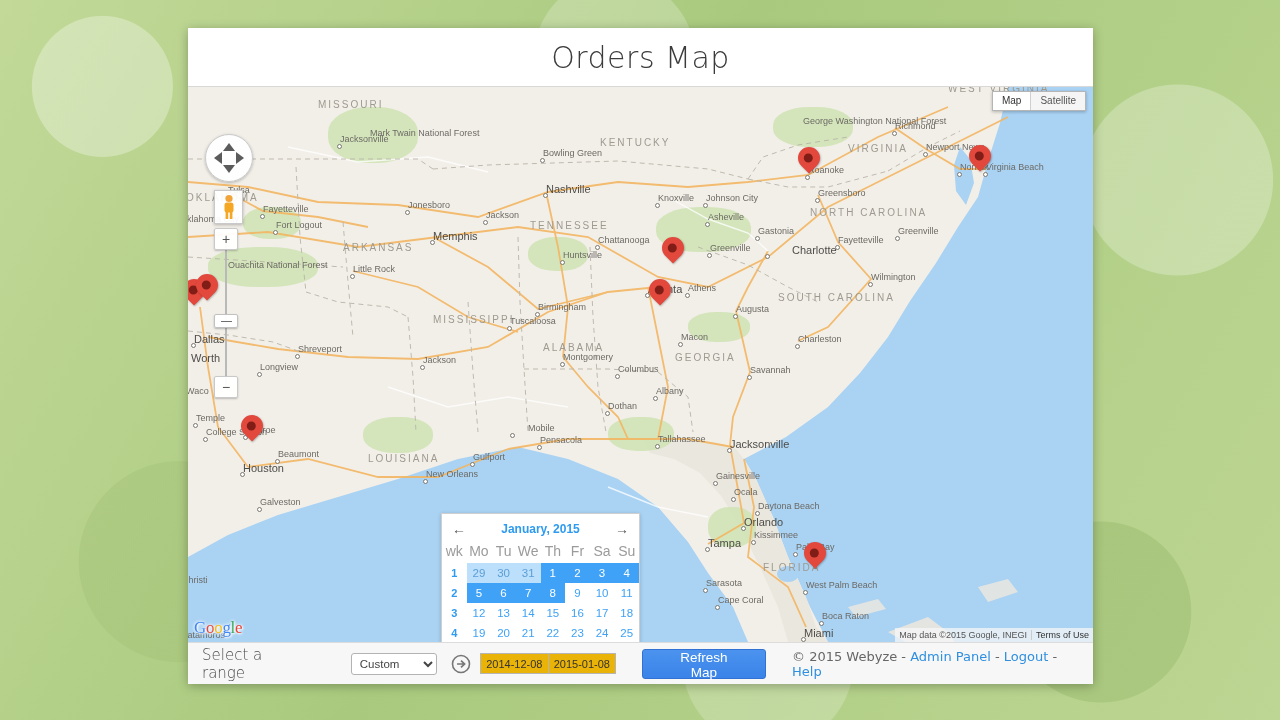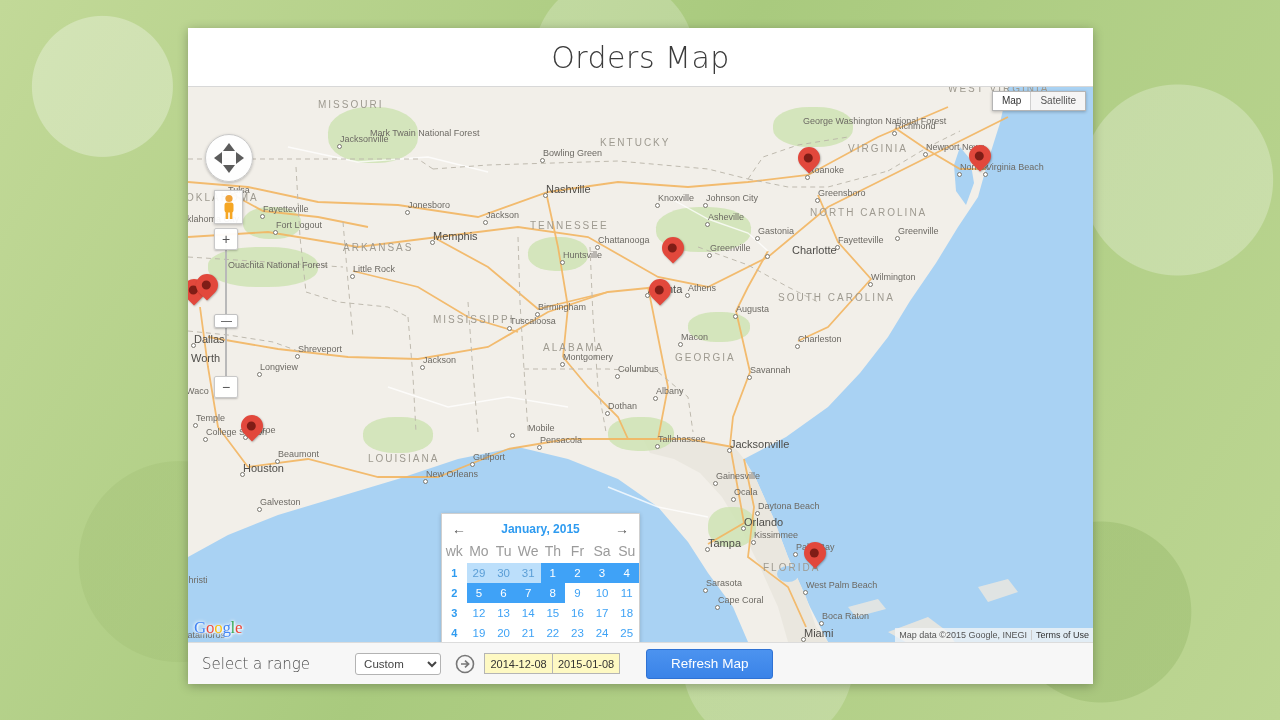--- a/index.html
+++ b/index.html
@@ -291,21 +291,21 @@
     cursor: pointer;
   }
   .dateinput {
     height: 21px;
     width: 68px;
     border: 1px solid #b5b5b5;
     font-size: 11px;
     color: #333;
     text-align: center;
     font-family: "Liberation Sans", sans-serif;
-    background: #fef9c3;
+    background: #eab308;
     padding: 0;
   }
   .dateinput.left  { border-right: none; }
   #refresh-btn {
     margin-left: 26px;
     height: 30px;
     padding: 0 24px;
     background: linear-gradient(#4c93ef, #3a83e8);
     border: 1px solid #2f72d4;
     border-radius: 3px;
@@ -726,14 +726,17 @@
         <circle cx="10" cy="10" r="8.5" fill="none" stroke="#777" stroke-width="1.6"></circle>
         <path d="M6 10 h7 M10 6.6 L13.6 10 L10 13.4" fill="none" stroke="#777" stroke-width="1.7"></path>
       </svg>
     </span>
 
     <input class="dateinput left" id="date-from" type="text" value="2014-12-08" style="">
     <input class="dateinput" id="date-to" type="text" value="2015-01-08" style="">
 
     <button id="refresh-btn">Refresh Map</button>
 
+    <div id="copyright">
+      <span>© 2015 Webyze - </span><span id="footer-links"><a>Admin Panel</a><span> - </span><a>Logout</a><span> - </span><a>Help</a></span>
+    </div>
   </div>
 </div>
 
 </body></html>

